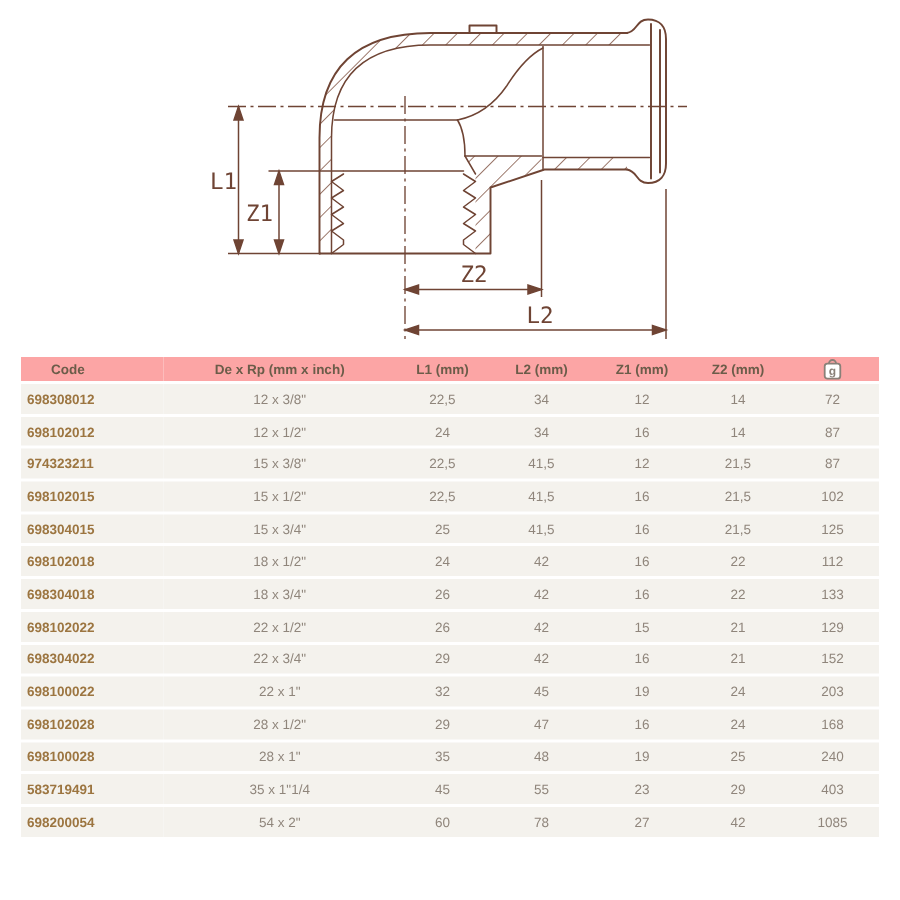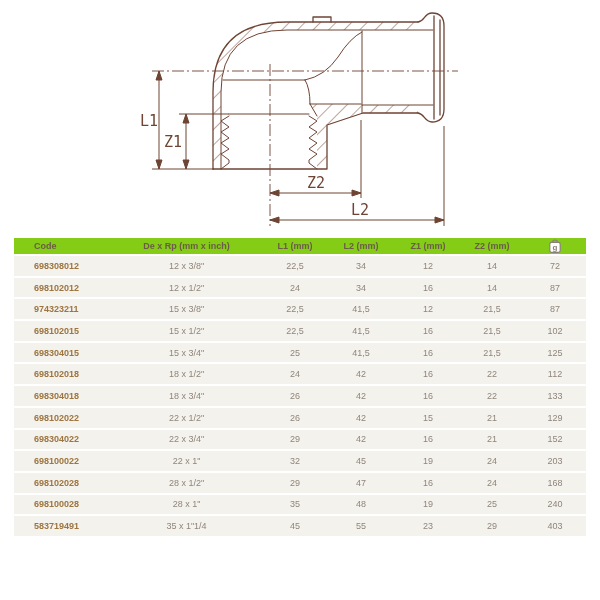--- a/index.html
+++ b/index.html
@@ -10,30 +10,30 @@
   #diagram{position:absolute;left:0;top:0;}
   .dim-label{
     font-family:"DejaVu Sans Mono", monospace;
     font-size:15px;fill:#6f4434;
   }
   #spec-table{
     position:absolute;left:14px;top:236px;width:572px;
     border-collapse:separate;border-spacing:0 2px;table-layout:fixed;
   }
   #spec-table th{
-    font-size:9px;font-weight:bold;color:#6b5c49;background:#84cc16;
+    font-size:9px;font-weight:bold;color:#6b5c49;background:#fca5a5;
     text-align:center;vertical-align:middle;height:16px;padding:0;
   }
   #spec-table th.col-code{text-align:left;padding-left:20px;}
   #spec-table td{
     font-size:9px;color:#8f857b;background:#f4f2ed;
     text-align:center;vertical-align:middle;height:19.7px;padding:0;
   }
   #spec-table td.cell-code{
-    text-align:left;padding-left:20px;font-weight:bold;color:#9c7540;
+    text-align:left;padding-left:4px;font-weight:bold;color:#9c7540;
   }
   .weight-icon{display:inline-block;vertical-align:middle;}
 </style>
 </head>
 <body>
 
 <svg id="diagram" width="600" height="240" viewBox="0 0 600 240">
   <defs>
     <pattern id="hatch" patternUnits="userSpaceOnUse" width="11" height="11" patternTransform="rotate(45)">
       <line x1="0" y1="0" x2="0" y2="11" stroke="#7a4b3a" stroke-width="1"></line>
@@ -259,14 +259,23 @@
   </tr>
       <tr>
     <td class="cell-code">583719491</td>
     <td>35 x 1"1/4</td>
     <td>45</td>
     <td>55</td>
     <td>23</td>
     <td>29</td>
     <td>403</td>
   </tr>
+      <tr>
+    <td class="cell-code">698200054</td>
+    <td>54 x 2"</td>
+    <td>60</td>
+    <td>78</td>
+    <td>27</td>
+    <td>42</td>
+    <td>1085</td>
+  </tr>
     </tbody>
 </table>
 
 </body></html>

